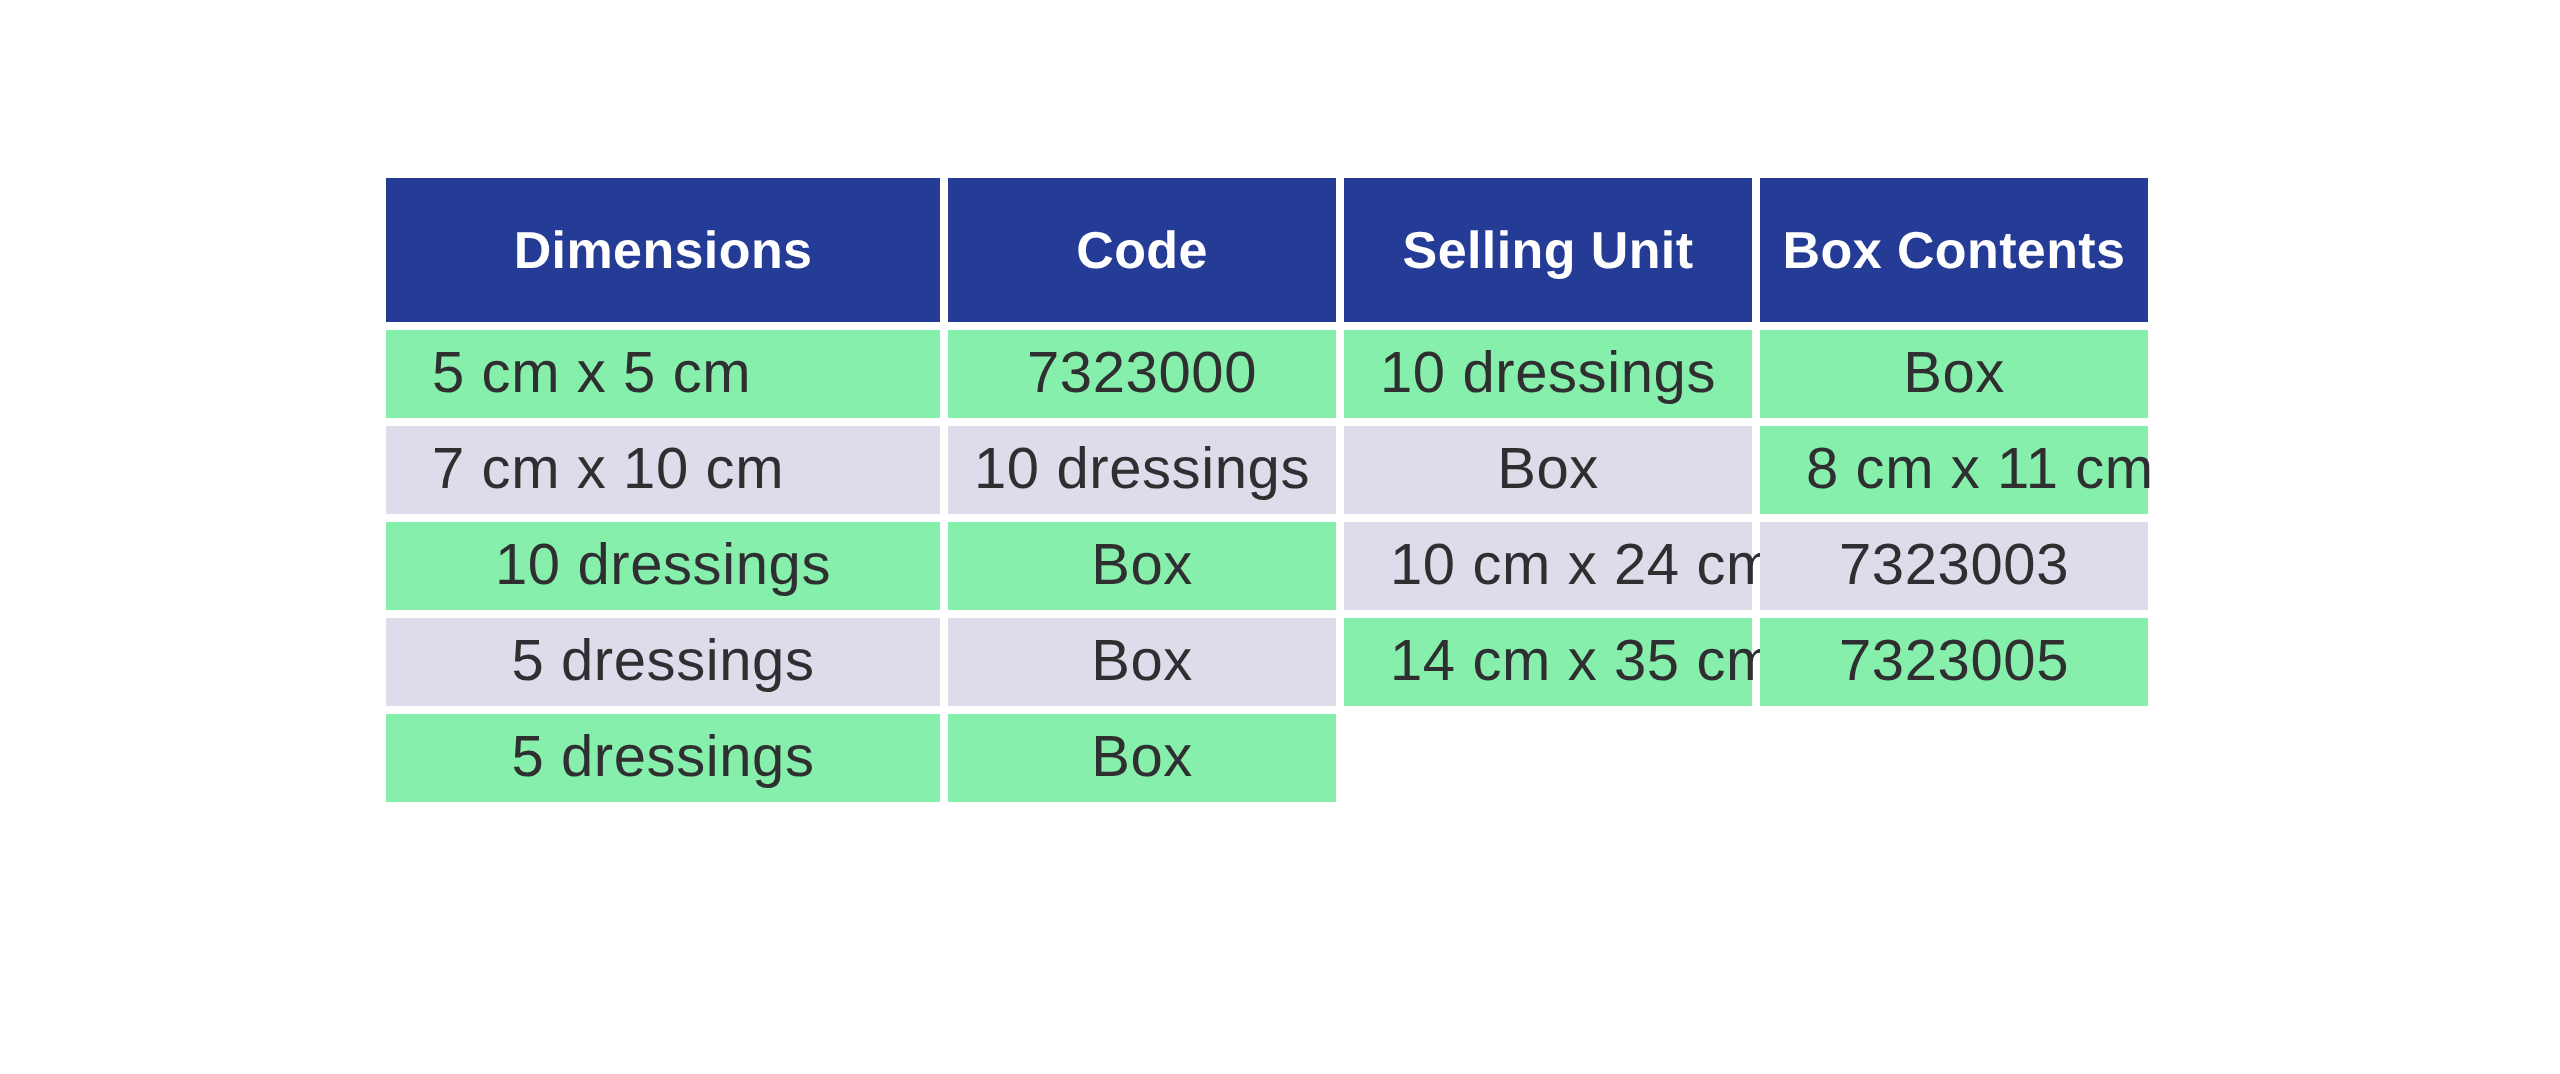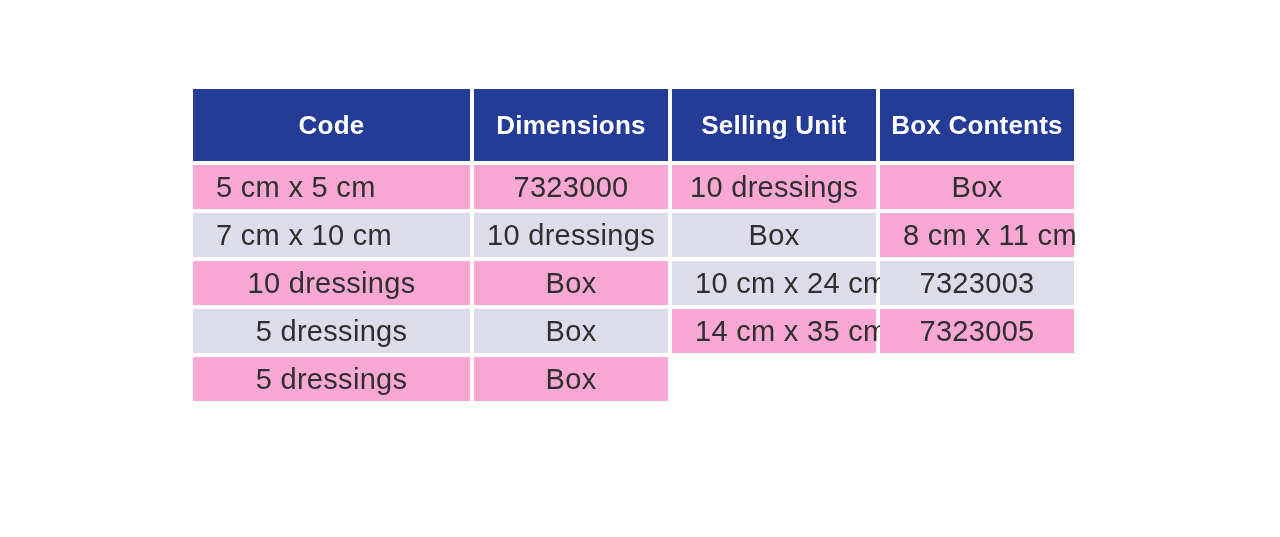--- a/index.html
+++ b/index.html
@@ -45,38 +45,38 @@
     font-size: 26px;
     letter-spacing: 0.2px;
   }
 
   .body-cell {
     font-size: 29px;
     letter-spacing: 0.3px;
     color: #2F2F31;
   }
 
-  .row-light { background: #f9a8d4; }
+  .row-light { background: #86efac; }
   .row-shade { background: #DDDCEA; text-align: right; }
 
   .dim-cell {
     justify-content: flex-start;
     padding-left: 23px;
     box-sizing: border-box;
   }
 </style>
 </head>
 <body>
 
 <div class="stage">
 
   <div class="product-table">
 
+    <div class="cell head">Dimensions</div>
     <div class="cell head">Code</div>
-    <div class="cell head">Dimensions</div>
     <div class="cell head">Selling Unit</div>
     <div class="cell head">Box Contents</div>
 
     <div class="cell body-cell dim-cell row-light">5 cm x 5 cm</div>
     <div class="cell body-cell row-light">7323000</div>
     <div class="cell body-cell row-light">10 dressings</div>
     <div class="cell body-cell row-light">Box</div>
 
     <div class="cell body-cell dim-cell row-shade">7 cm x 10 cm</div>
     <div class="cell body-cell row-shade">10 dressings</div>

